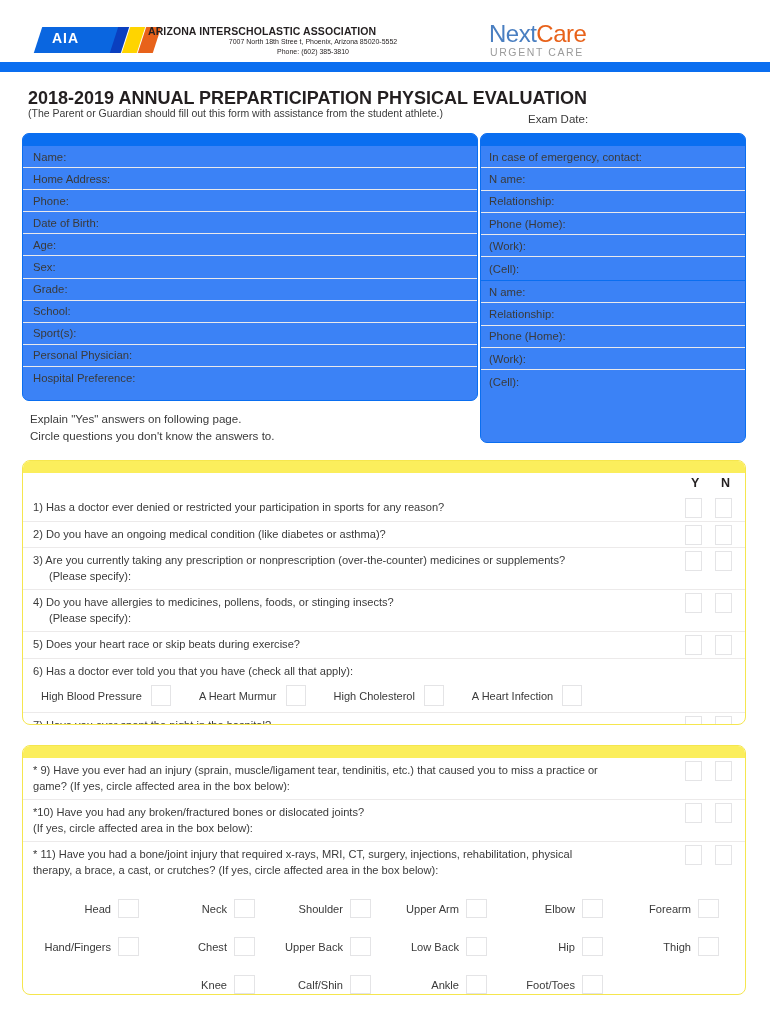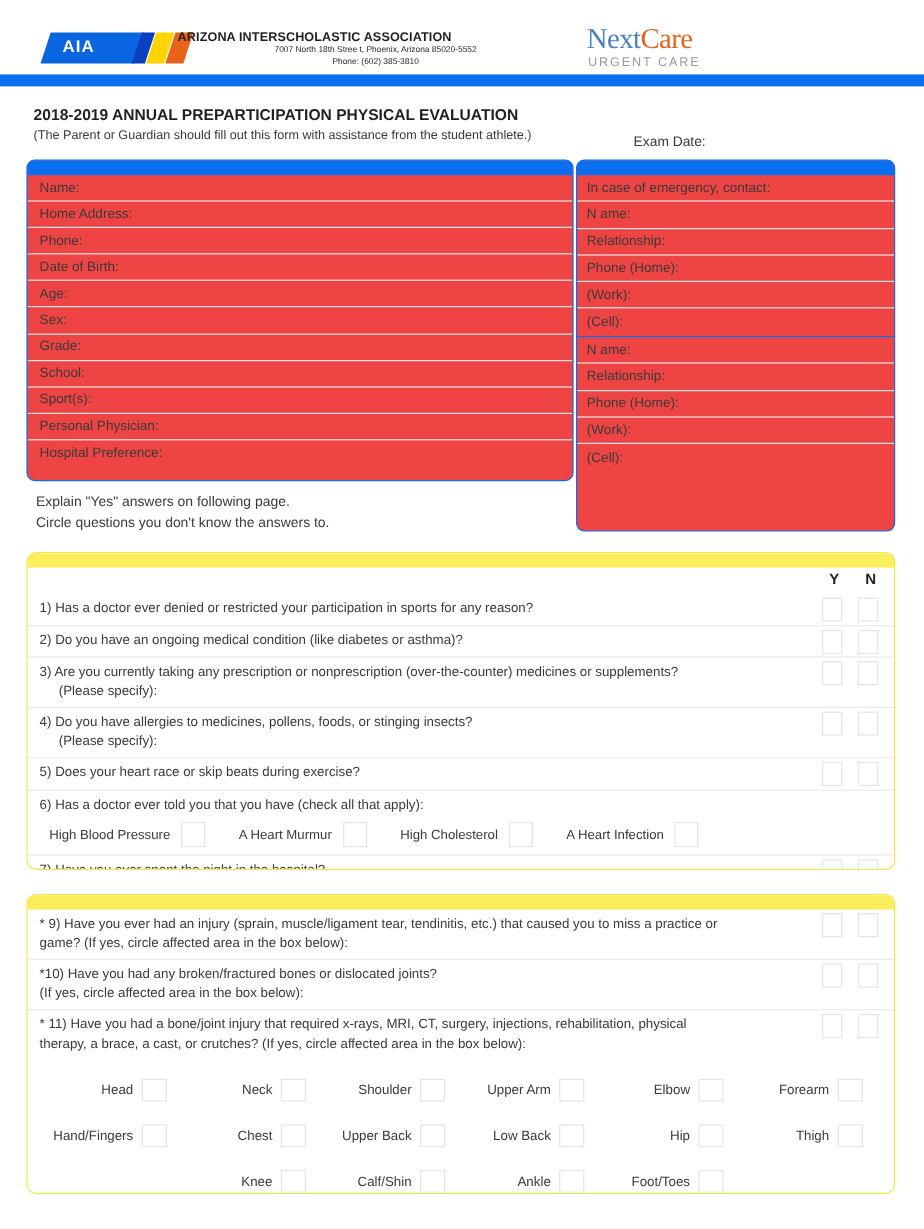--- a/index.html
+++ b/index.html
@@ -30,37 +30,37 @@
 
   .aia-title{position:absolute;left:148px;top:25px;width:330px;
     font-size:10.5px;font-weight:bold;color:#231f20;letter-spacing:.1px;}
   .aia-addr{position:absolute;left:148px;top:38px;width:330px;
     font-size:7px;color:#231f20;text-align:center;}
   .aia-phone{position:absolute;left:148px;top:48px;width:330px;
     font-size:7px;color:#231f20;text-align:center;}
 
   .nc-logo{position:absolute;left:489px;top:20px;width:104px;height:38px;}
   .nc-word{position:absolute;left:0;top:0;font-size:24px;letter-spacing:-.5px;
-    font-family:Liberation Serif, serif;}
+    font-family:Liberation Sans, sans-serif;}
   .nc-next{color:#4a7fc1;}
   .nc-care{color:#e8621a;}
   .nc-sub{position:absolute;left:1px;top:26px;font-size:10.5px;color:#9b9b9b;
     letter-spacing:1.6px;font-family:"Liberation Sans", sans-serif;}
   .nc-tag{position:absolute;left:602px;top:21px;width:165px;
     font-size:9.6px;font-weight:bold;color:#231f20;line-height:12.6px;}
 
   .bluebar{position:absolute;left:0;top:62px;width:770px;height:10px;background:#0a6ef0;}
 
   
-  .main-title{position:absolute;left:28px;top:88px;font-size:13px;font-weight:bold;color:#231f20;}
+  .main-title{position:absolute;left:28px;top:88px;font-size:18px;font-weight:bold;color:#231f20;}
   .sub-title{position:absolute;left:28px;top:107px;font-size:10.5px;color:#3a3a3a;}
   .exam-date{position:absolute;left:528px;top:113px;font-size:11.5px;color:#3a3a3a;}
 
   
-  .panel{position:absolute;border:1.2px solid #0a6ef0;border-radius:7px;background:#ef4444;
+  .panel{position:absolute;border:1.2px solid #0a6ef0;border-radius:7px;background:#3b82f6;
     box-sizing:border-box;overflow:hidden;}
   .panel-head{height:12px;background:#0a6ef0;}
 
   .panel-left{left:22px;top:133px;width:456px;height:268px;}
   .panel-right{left:480px;top:133px;width:266px;height:310px;}
 
   .frow{height:22.1px;box-sizing:border-box;border-bottom:1px solid #e9e9ec;
     padding-left:10px;display:flex;align-items:center;}
   .frow:last-child{border-bottom:none;}
   .frow span{font-size:11.3px;color:#3a3a3a;}

